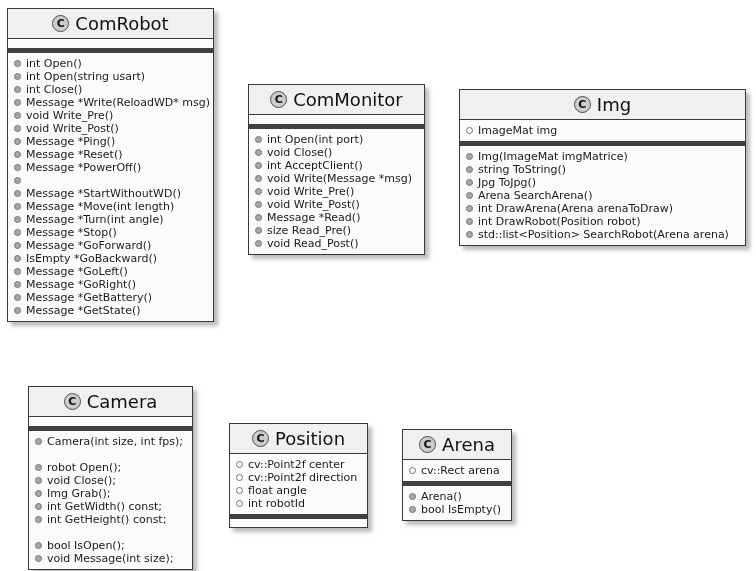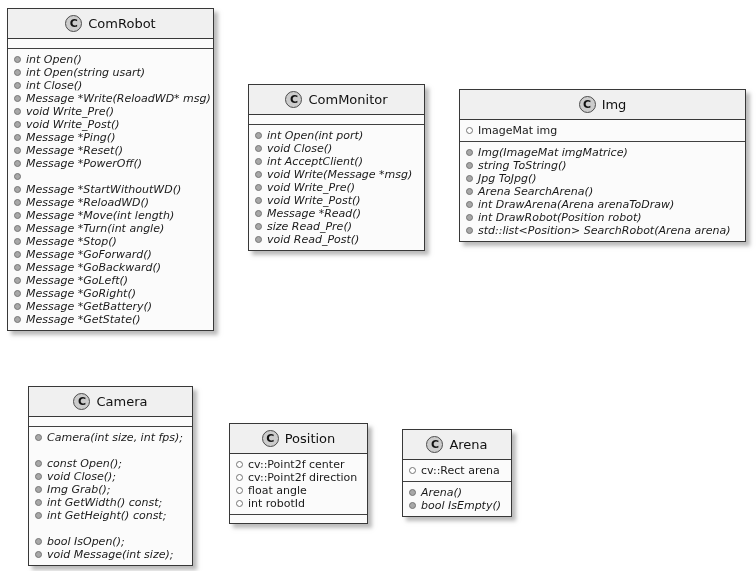--- a/index.html
+++ b/index.html
@@ -40,32 +40,32 @@
     color: #111111;
     font-size: 11px;
     font-weight: bold;
     display: inline-flex;
     align-items: center;
     justify-content: center;
     flex: 0 0 auto;
   }
 
   .cls-title {
-    font-size: 13px;
+    font-size: 18px;
     color: #111111;
     white-space: nowrap;
   }
 
   .compartment {
     background: #fbfbfb;
     padding: 4px 5px;
     min-height: 9px;
   }
 
-  .compartment.methods { border-top: 1px solid #404040; font-style: italic; }
+  .compartment.methods { border-top: 5px solid #404040; }
 
   .member {
     display: flex;
     align-items: center;
     height: 13px;
     white-space: nowrap;
   }
   .member.blank { height: 13px; }
 
   .bullet {
@@ -142,41 +142,37 @@
         </div>
         <div class="member">
           <span class="bullet method"></span>
         </div>
         <div class="member">
           <span class="bullet method"></span>
           <span class="mtext">Message *StartWithoutWD()</span>
         </div>
         <div class="member">
           <span class="bullet method"></span>
-          <span class="mtext">Message *ReloadWD()</span>
-        </div>
-        <div class="member">
-          <span class="bullet method"></span>
           <span class="mtext">Message *Move(int length)</span>
         </div>
         <div class="member">
           <span class="bullet method"></span>
           <span class="mtext">Message *Turn(int angle)</span>
         </div>
         <div class="member">
           <span class="bullet method"></span>
           <span class="mtext">Message *Stop()</span>
         </div>
         <div class="member">
           <span class="bullet method"></span>
           <span class="mtext">Message *GoForward()</span>
         </div>
         <div class="member">
           <span class="bullet method"></span>
-          <span class="mtext">Message *GoBackward()</span>
+          <span class="mtext">IsEmpty *GoBackward()</span>
         </div>
         <div class="member">
           <span class="bullet method"></span>
           <span class="mtext">Message *GoLeft()</span>
         </div>
         <div class="member">
           <span class="bullet method"></span>
           <span class="mtext">Message *GoRight()</span>
         </div>
         <div class="member">
@@ -286,21 +282,21 @@
     </div>
     <div class="compartment attrs"></div>
     <div class="compartment methods">
         <div class="member">
           <span class="bullet method"></span>
           <span class="mtext">Camera(int size, int fps);</span>
         </div>
         <div class="member blank"></div>
         <div class="member">
           <span class="bullet method"></span>
-          <span class="mtext">const Open();</span>
+          <span class="mtext">robot Open();</span>
         </div>
         <div class="member">
           <span class="bullet method"></span>
           <span class="mtext">void Close();</span>
         </div>
         <div class="member">
           <span class="bullet method"></span>
           <span class="mtext">Img Grab();</span>
         </div>
         <div class="member">

